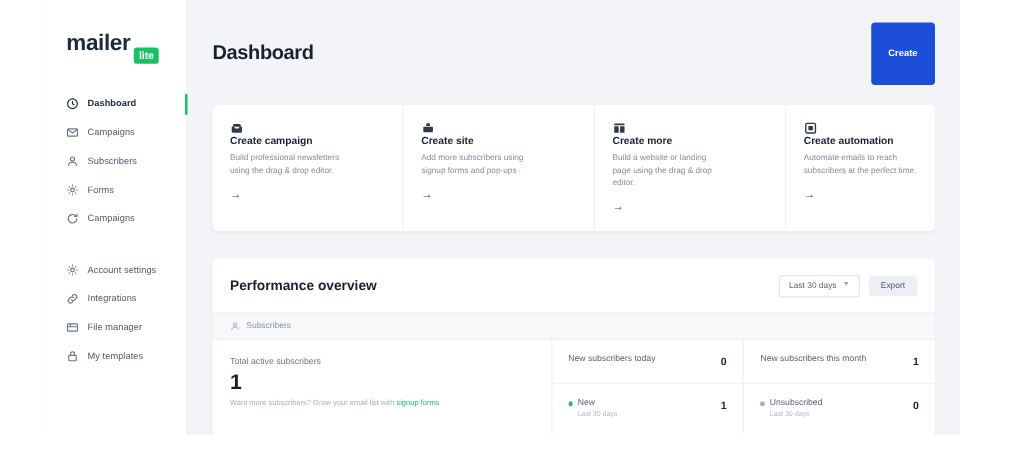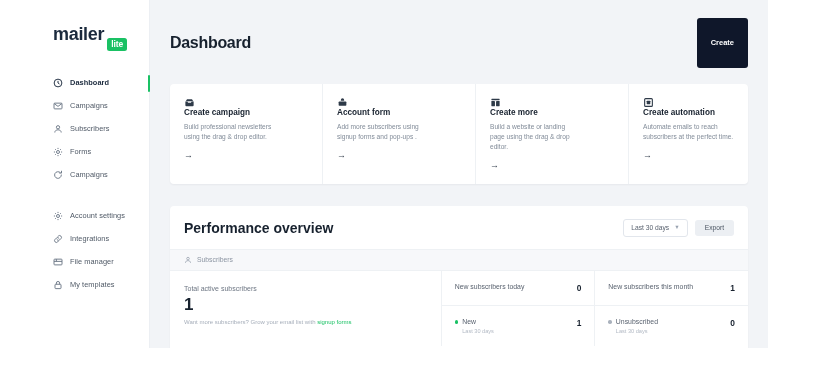--- a/index.html
+++ b/index.html
@@ -44,21 +44,21 @@
   .nav-gap { height:18px; }
 
   
   .main { flex:1; height:100%; padding:0 20px; overflow:hidden; }
   .topbar {
     display:flex; align-items:center; justify-content:space-between;
     padding:18px 0 16px;
   }
   .page-title { font-size:16px; font-weight:700; color:#17212e; letter-spacing:-.3px; }
   .btn-create {
-    background:#0f172a; color:#fff; font-size:7.5px; font-weight:600;
+    background:#1d4ed8; color:#fff; font-size:7.5px; font-weight:600;
     padding:21px 14px; border-radius:3px; border:none; cursor:pointer; line-height:1;
   }
 
   
   .cards {
     background:#fff; border-radius:4px; display:flex;
     box-shadow:0 1px 2px rgba(16,24,40,.05);
     gap:33px;
   }
   .card { flex:1; padding:13px 14px 12px; position:relative; }
@@ -74,21 +74,21 @@
 
   
   .perf {
     margin-top:22px; background:#fff; border-radius:4px;
     box-shadow:0 1px 2px rgba(16,24,40,.05); overflow:hidden;
   }
   .perf-head {
     display:flex; align-items:center; justify-content:space-between;
     padding:13px 14px 12px;
   }
-  .perf-title { font-size:14px; font-weight:700; color:#17212e; }
+  .perf-title { font-size:11px; font-weight:700; color:#17212e; }
   .perf-ctrls { display:flex; align-items:center; gap:7px; }
   .dd {
     display:flex; align-items:center; gap:5px;
     border:1px solid #e2e6ec; border-radius:3px; padding:4.5px 7px;
     font-size:6.7px; color:#59626f; background:#fff; cursor:pointer; line-height:1;
   }
   .dd .chev { font-size:5.5px; color:#98a2b0; }
   .btn-export {
     background:#eceff3; color:#4a5462; font-size:6.7px; font-weight:500;
     padding:5px 10px; border-radius:3px; border:none; cursor:pointer; line-height:1;
@@ -260,21 +260,21 @@
         <span class="card-arrow">→</span>
       </div>
 
       <div class="card">
         <span class="card-ic">
           <svg viewBox="0 0 16 16" fill="currentColor">
             <path d="M5.6 4.3a2.4 2.4 0 0 1 4.8 0v1.1h-4.8z"></path>
             <rect x="2.4" y="6.4" width="11.2" height="6.4" rx="1.1"></rect>
           </svg>
         </span>
-        <div class="card-title">Account form</div>
+        <div class="card-title">Create site</div>
         <div class="card-desc">Add more subscribers using signup forms and pop-ups .</div>
         <span class="card-arrow">→</span>
       </div>
 
       <div class="card">
         <span class="card-ic">
           <svg viewBox="0 0 16 16" fill="currentColor">
             <rect x="2" y="2.6" width="12" height="2.1" rx=".6"></rect>
             <rect x="2" y="5.9" width="5.2" height="7.5" rx=".6"></rect>
             <rect x="8.8" y="5.9" width="5.2" height="7.5" rx=".6"></rect>

